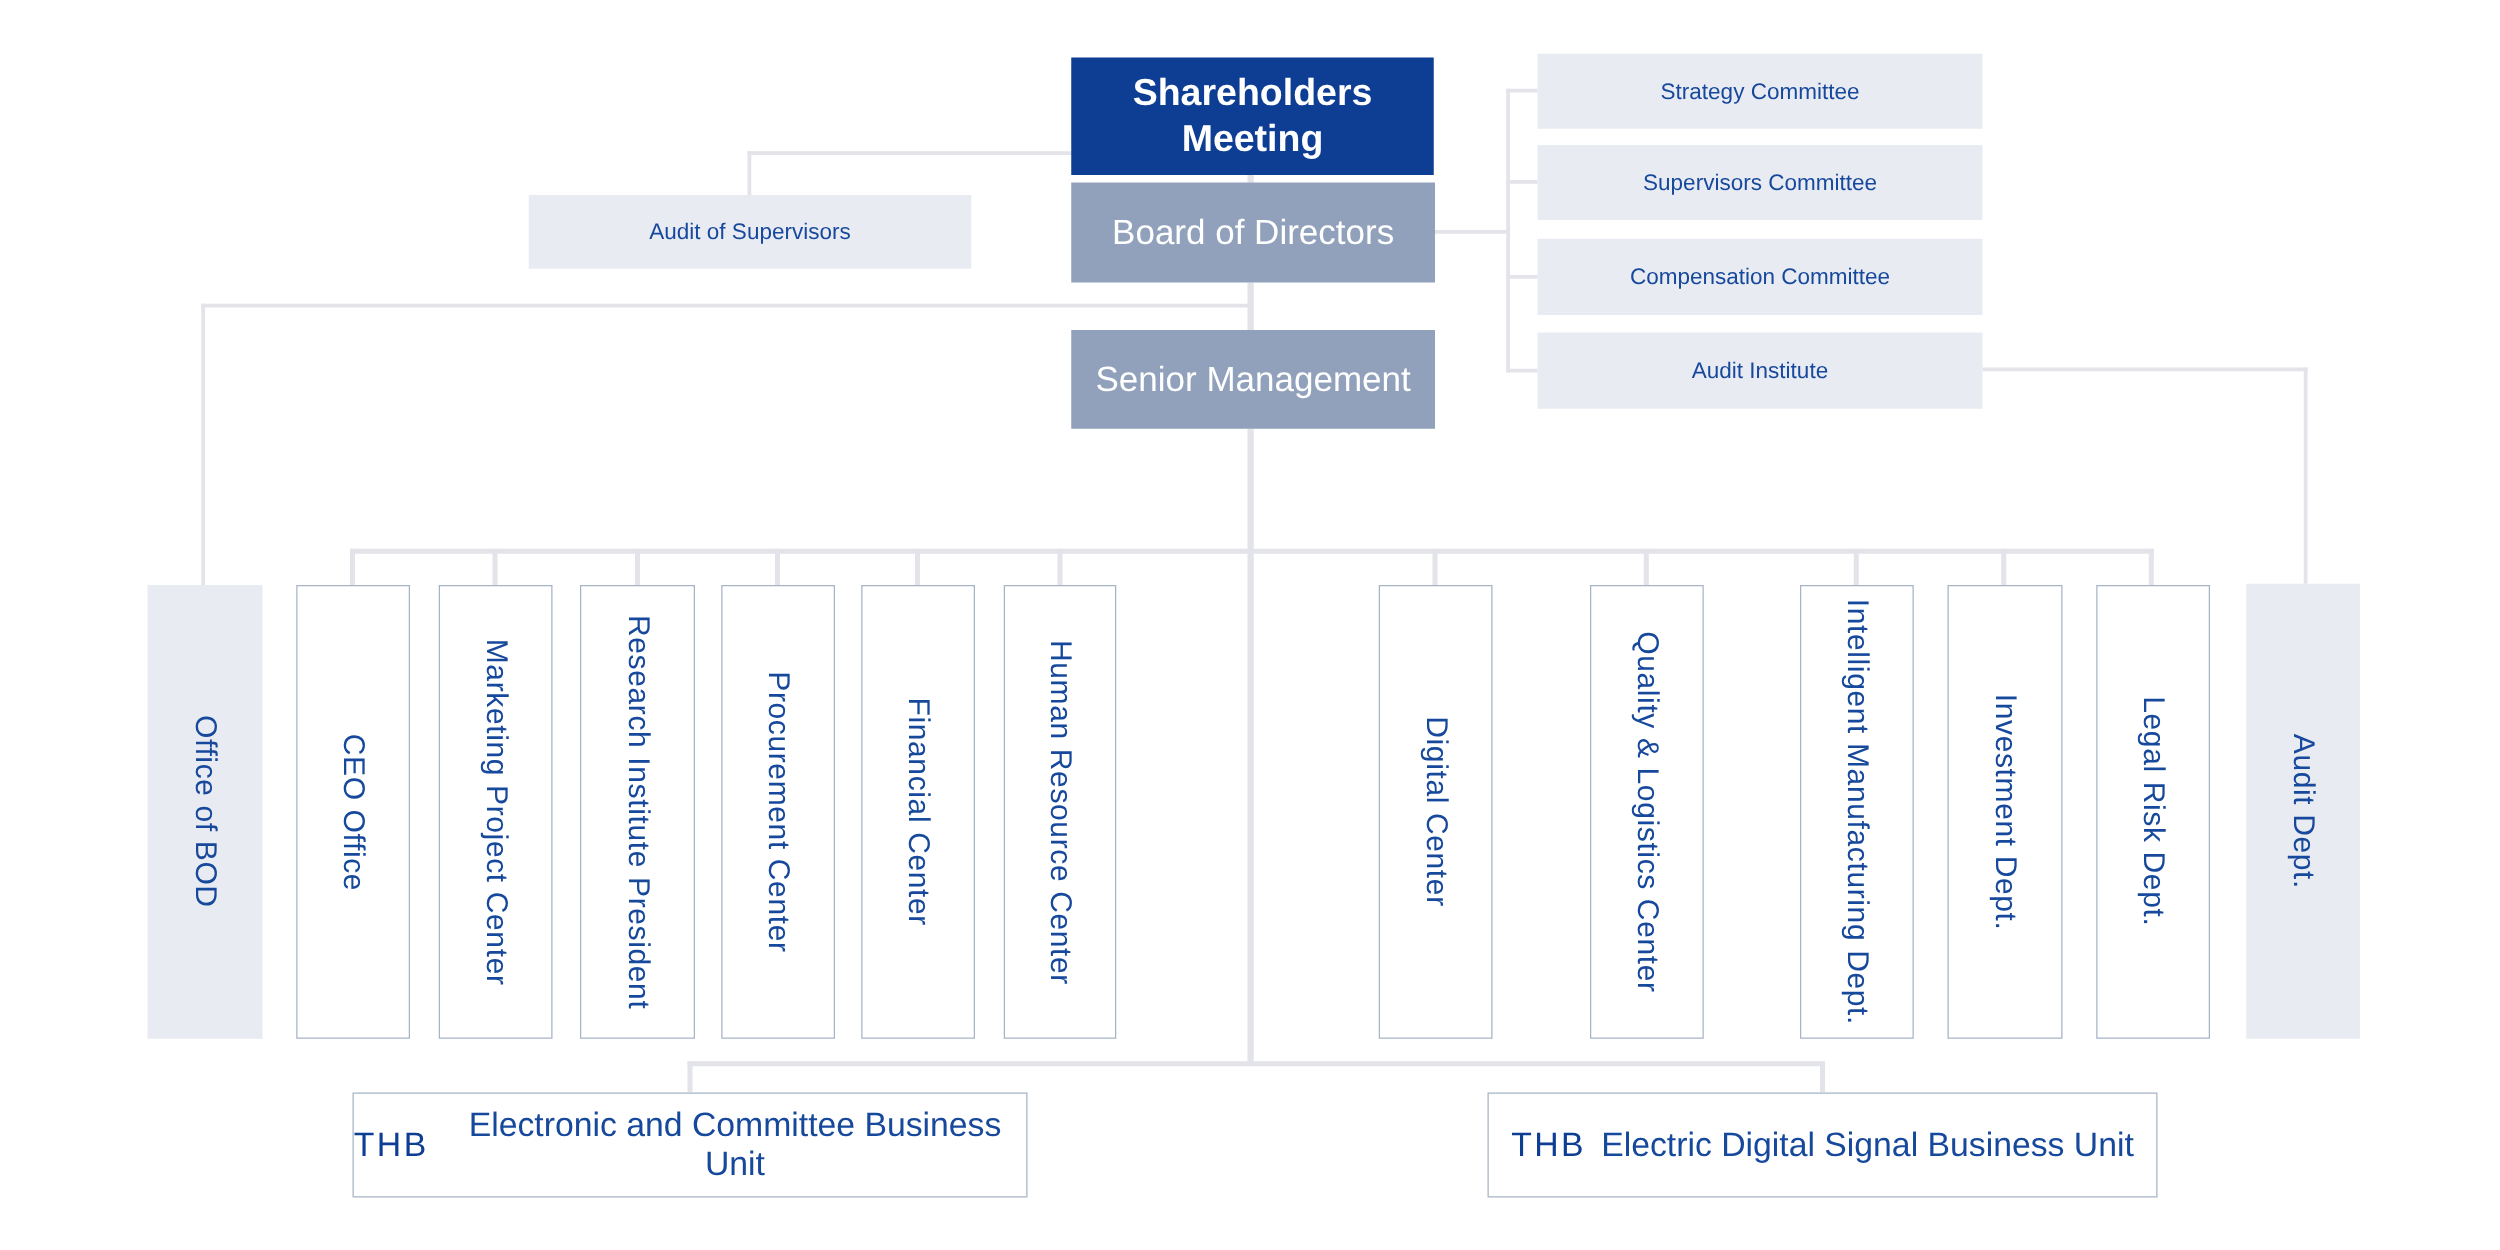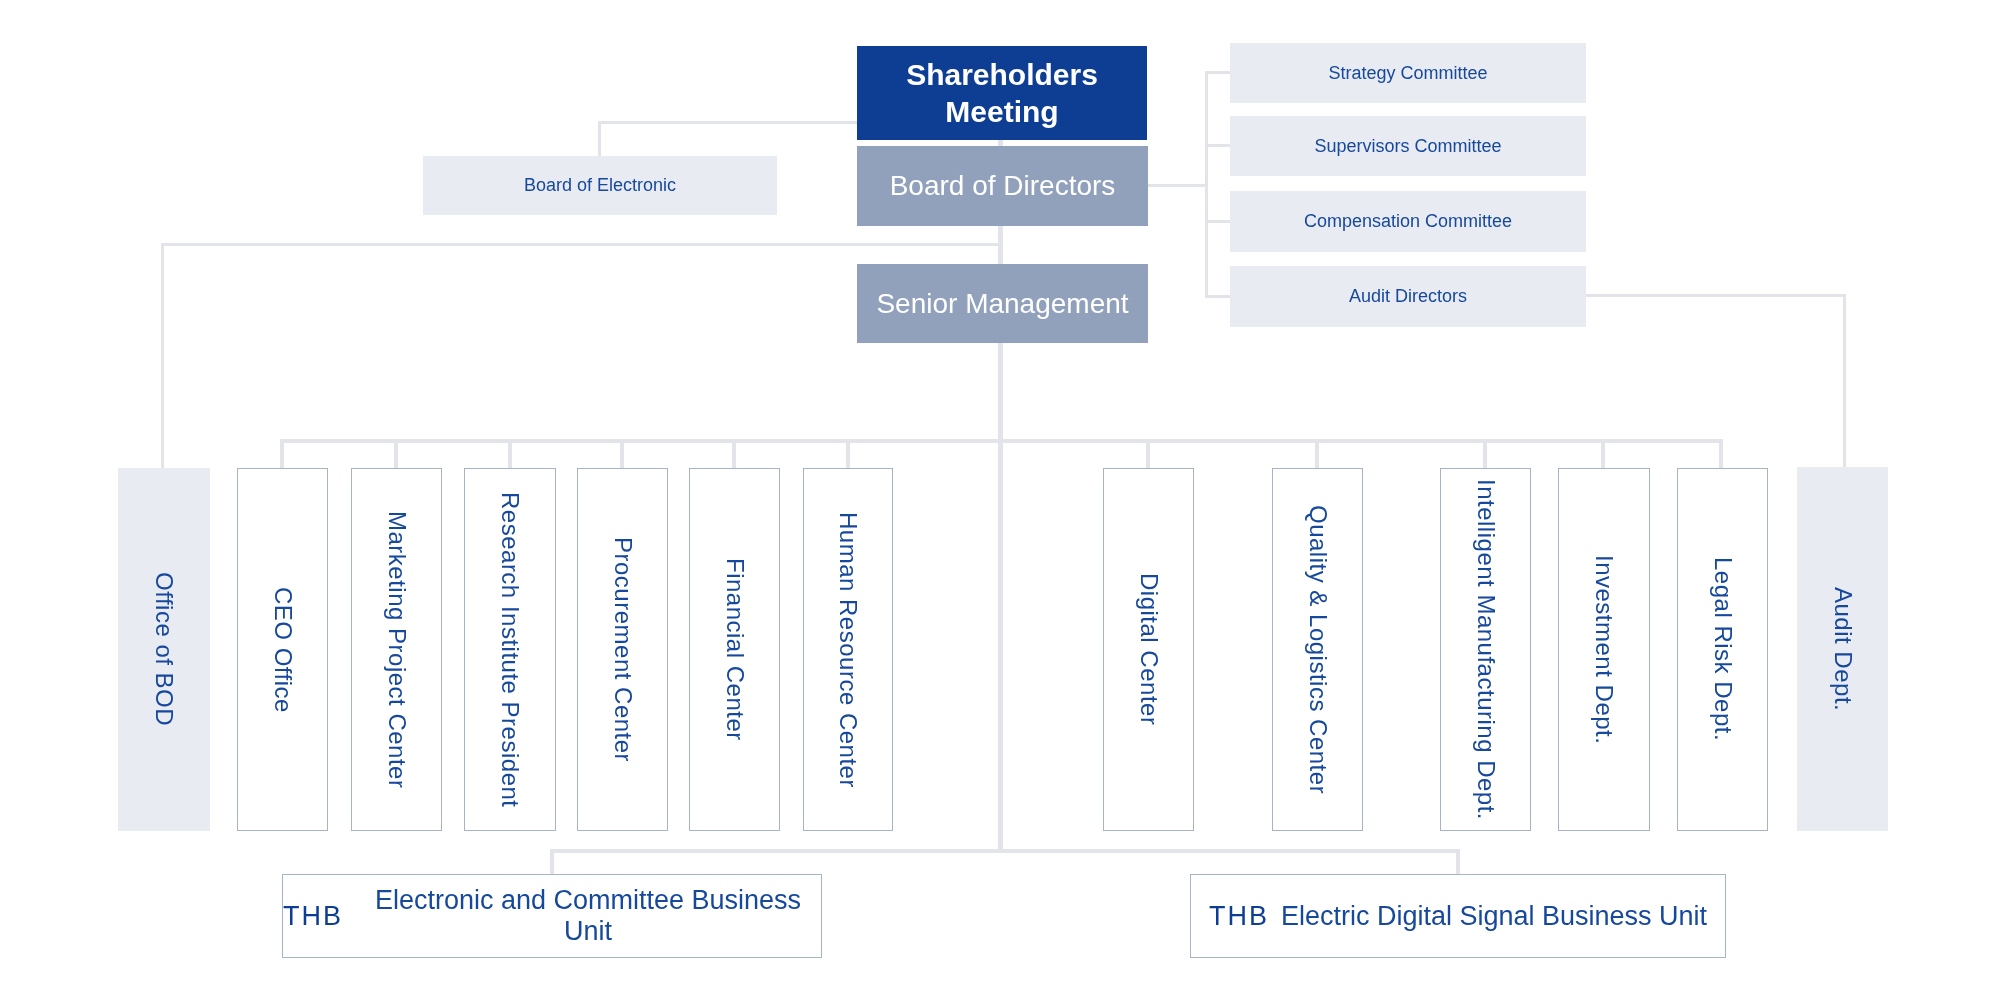--- a/index.html
+++ b/index.html
@@ -66,42 +66,42 @@
 
   <div class="ln" style="left:550px;top:849px;width:910px;height:4px;"></div>
   <div class="ln" style="left:550px;top:849px;width:4px;height:25px;"></div>
   <div class="ln" style="left:1456px;top:849px;width:4px;height:25px;"></div>
 
   <div class="box box-primary" style="left:857px;top:4px;width:290px;height:94px;padding:0 60px;margin-top:42px;">
     <span>Shareholders Meeting</span>
   </div>
 
   <div class="box box-light" style="left:423px;top:156px;width:354px;height:59px;">
-    <span>Board of Electronic</span>
+    <span>Audit of Supervisors</span>
   </div>
 
   <div class="box box-mgmt" style="left:857px;top:264px;width:291px;height:79px;">
     <span>Senior Management</span>
   </div>
 
   <div class="box box-mgmt" style="left:857px;top:146px;width:291px;height:80px;">
     <span>Board of Directors</span>
   </div>
 
   <div class="box box-light" style="left:1230px;top:43px;width:356px;height:60px;">
     <span>Strategy Committee</span>
   </div>
   <div class="box box-light" style="left:1230px;top:116px;width:356px;height:60px;">
     <span>Supervisors Committee</span>
   </div>
   <div class="box box-light" style="left:1230px;top:191px;width:356px;height:61px;justify-content:center;">
     <span>Compensation Committee</span>
   </div>
   <div class="box box-light" style="left:1230px;top:266px;width:356px;height:61px;">
-    <span>Audit Directors</span>
+    <span>Audit Institute</span>
   </div>
 
   <div class="box box-dept gray" style="left:118px;top:468px;width:92px;height:363px;">
     <span class="vtext">Office of BOD</span>
   </div>
   <div class="box box-dept" style="left:237px;top:468px;width:91px;height:363px;">
     <span class="vtext">CEO Office</span>
   </div>
   <div class="box box-dept" style="left:351px;top:468px;width:91px;height:363px;">
     <span class="vtext">Marketing Project Center</span>

